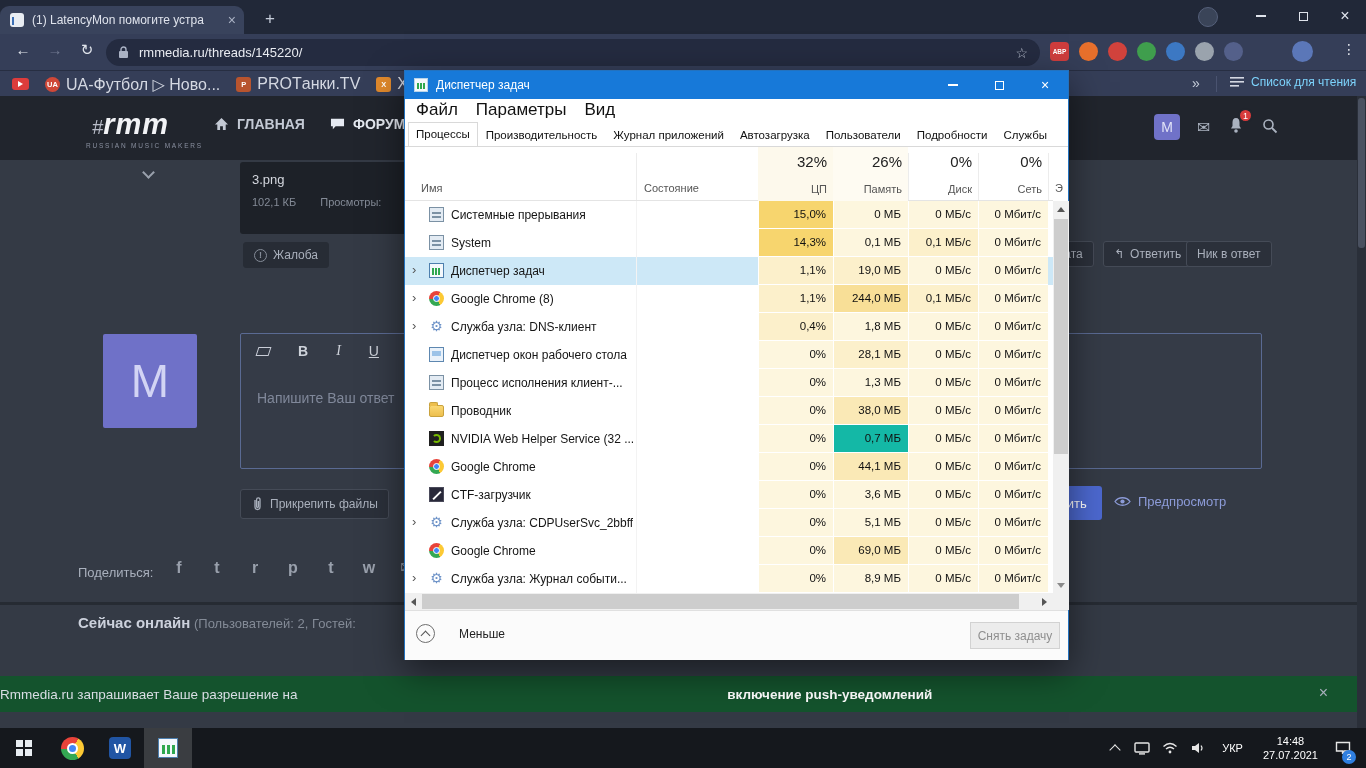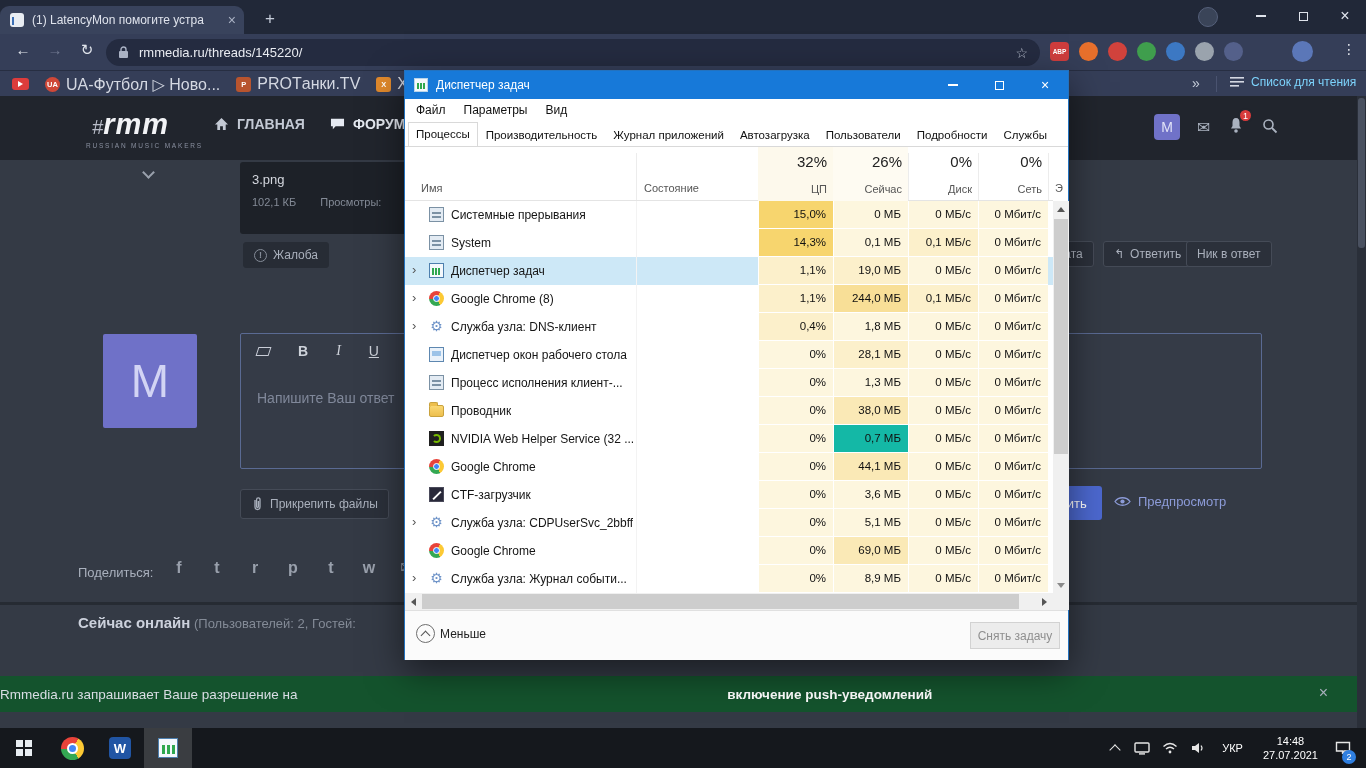--- a/index.html
+++ b/index.html
@@ -85,21 +85,21 @@
   
   #tm { position:absolute; left:404px; top:70px; width:665px; height:590px; background:#fff; border:1px solid #2372bf; box-shadow:0 12px 34px rgba(0,0,0,.5); }
   .tm-titlebar { position:absolute; left:0; top:0; width:100%; height:28px; background:#1779d9; display:flex; align-items:center; }
   .tm-app-ic { width:14px; height:14px; background:#f4f8fc; border:1px solid #b9d4ea; position:relative; margin-left:9px; flex:none; }
   .tm-app-ic::after { content:""; position:absolute; left:2px; bottom:2px; width:2px; height:6px; background:#2fa84f; box-shadow:3px 0 0 #2fa84f, 6px 0 0 #2fa84f; }
   .tm-title { color:#fff; font-size:12px; margin-left:8px; flex:1; }
   .tm-wc { width:46px; height:28px; display:flex; align-items:center; justify-content:center; color:#fff; font-size:14px; }
   .tm-wc-bar { width:10px; height:1.5px; background:#fff; }
   .tm-wc-box { width:9px; height:9px; border:1.2px solid #fff; }
   .tm-menubar { position:absolute; left:0; top:28px; width:100%; height:22px; background:#fff; display:flex; align-items:center; padding-left:2px; }
-  .tm-menu-item { padding:0 9px; font-size:12px; color:#111; }
+  .tm-menu-item { padding:0 9px; font-size:17px; color:#111; }
   .tm-tabbar { position:absolute; left:0; top:50px; width:100%; height:26px; background:#fff; border-bottom:1px solid #d9d9d9; padding-left:3px; white-space:nowrap; }
   .tm-tab { display:inline-block; padding:5px 7px 4px; font-size:11.5px; color:#111; border:1px solid transparent; border-bottom:none; position:relative; top:2px; }
   .tm-tab.active { border-color:#d9d9d9; background:#fff; top:1px; padding-bottom:6px; z-index:2; }
   .tm-header { position:absolute; left:0; top:76px; width:648px; height:54px; background:#fff; border-bottom:1px solid #e4e4e4; }
   .tm-vline { position:absolute; top:6px; bottom:0; width:1px; background:#ececec; }
   .h-label { position:absolute; bottom:6px; font-size:11px; color:#555; }
   .col-head { position:absolute; top:0; height:54px; }
   .col-pct { position:absolute; right:6px; top:6px; font-size:15px; color:#222; }
   .col-lab { position:absolute; right:6px; bottom:6px; font-size:11px; color:#555; }
   .tri-down { width:0; height:0; border-left:4px solid transparent; border-right:4px solid transparent; border-top:5px solid #8a8a8a; position:absolute; }
@@ -133,21 +133,21 @@
   .pic-ctf { background:#29293a; border:1px solid #4a4a5a; }
   .pic-ctf::after { content:""; position:absolute; left:6px; top:2px; width:2px; height:11px; background:#fff; transform:rotate(45deg); }
   
   .tm-vscroll { position:absolute; left:648px; top:130px; width:16px; height:392px; background:#f0f0f0; }
   .tm-vthumb { position:absolute; left:1px; top:18px; width:14px; height:235px; background:#cdcdcd; }
   .sb-btn { position:absolute; display:flex; align-items:center; justify-content:center; background:#f0f0f0; }
   .tm-hscroll { position:absolute; left:0; top:522px; width:648px; height:17px; background:#f0f0f0; }
   .tm-hthumb { position:absolute; left:17px; top:1px; width:597px; height:15px; background:#cdcdcd; }
   .tm-corner { position:absolute; left:648px; top:522px; width:16px; height:17px; background:#f0f0f0; }
   .tm-footer { position:absolute; left:0; top:539px; width:100%; height:50px; background:#fbfbfb; border-top:1px solid #e0e0e0; }
-  .less-btn { position:absolute; left:11px; top:13px; display:flex; align-items:center; gap:5px; }
+  .less-btn { position:absolute; left:11px; top:13px; display:flex; align-items:center; gap:24px; }
   .less-circle { width:19px; height:19px; border:1px solid #6e6e6e; border-radius:50%; display:flex; align-items:center; justify-content:center; }
   .less-chev { width:7px; height:7px; border-right:1.6px solid #555; border-bottom:1.6px solid #555; transform:rotate(-135deg); margin-top:3px; }
   .less-label { font-size:12px; color:#222; }
   .endtask-btn { position:absolute; right:8px; top:11px; width:90px; height:27px; background:#ececec; border:1px solid #d2d2d2; color:#8f8f8f; font-size:12px; display:flex; align-items:center; justify-content:center; }
 
   
   #taskbar { position:absolute; left:0; top:728px; width:1366px; height:40px; background:#15181d; }
   .tb-btn { position:absolute; top:0; width:48px; height:40px; display:flex; align-items:center; justify-content:center; }
   .win-logo { display:grid; grid-template-columns:7px 7px; grid-template-rows:7px 7px; gap:1.5px; }
   .win-logo div { background:#e8edf2; }
@@ -398,21 +398,21 @@
       <div class="tm-vline" style="left:643px"></div>
       <span class="h-label" style="left:16px">Имя</span>
       <span class="h-label" style="left:239px">Состояние</span>
       <span class="tri-down" style="left:370px;top:8px"></span>
       <div class="col-head" style="left:353px;width:75px;background:#fdf9ec">
         <span class="col-pct">32%</span>
         <span class="col-lab">ЦП</span>
       </div>
       <div class="col-head" style="left:428px;width:75px;background:#fefbf2">
         <span class="col-pct">26%</span>
-        <span class="col-lab">Сейчас</span>
+        <span class="col-lab">Память</span>
       </div>
       <div class="col-head" style="left:503px;width:70px">
         <span class="col-pct">0%</span>
         <span class="col-lab">Диск</span>
       </div>
       <div class="col-head" style="left:573px;width:70px">
         <span class="col-pct">0%</span>
         <span class="col-lab">Сеть</span>
       </div>
       <span class="h-label" style="left:650px">Э</span>

